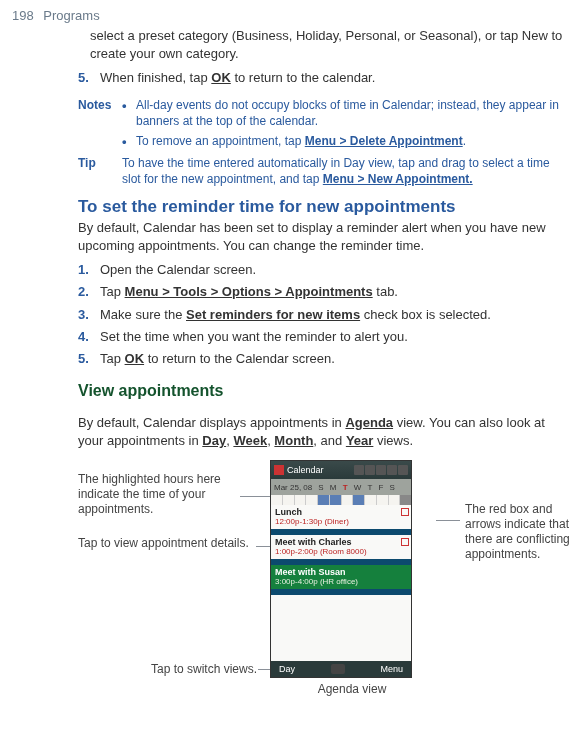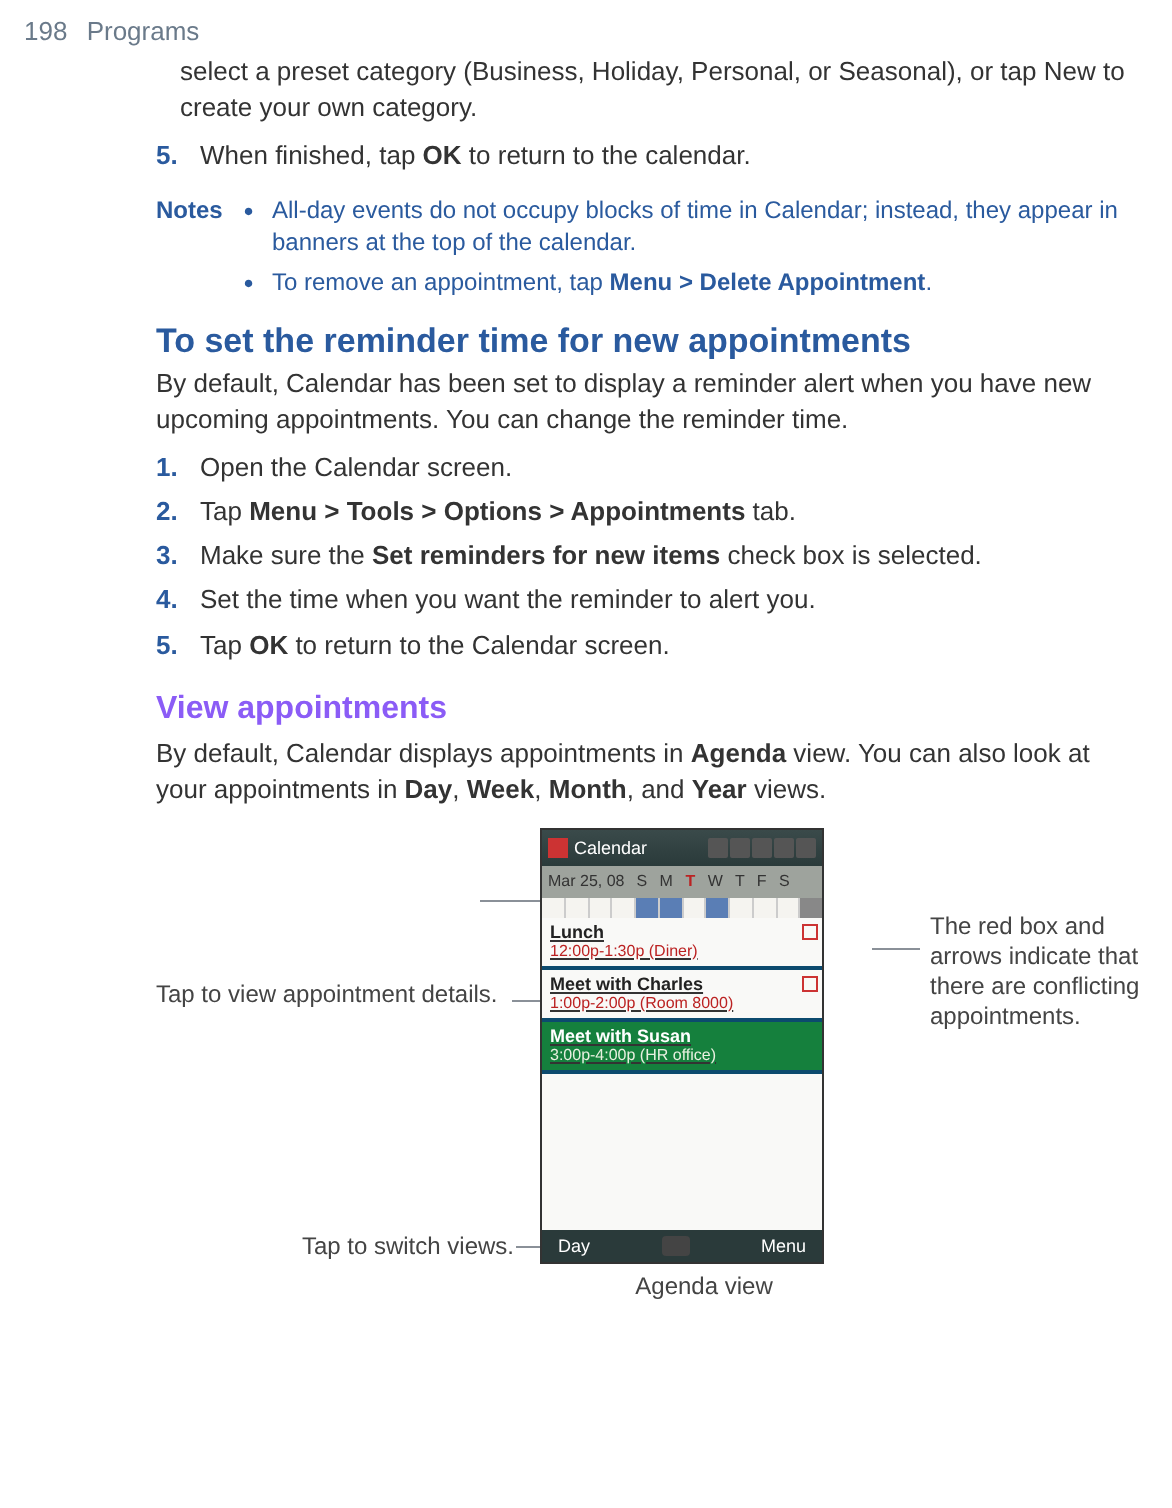--- a/index.html
+++ b/index.html
@@ -53,30 +53,30 @@
     .tip-text { color: #2a5a9e; flex: 1; font-size: 12px; }
     .section-sub {
       color: #2a5a9e;
       font-weight: bold;
       font-size: 17px;
       margin-top: 10px;
       margin-bottom: 2px;
       margin-left: -12px;
     }
     .section-h2 {
-      color: #8b5cf6;
+      color: #14532d;
       font-weight: bold;
       font-size: 16px;
       margin-top: 14px;
-      margin-bottom: 4px;
+      margin-bottom: 14px;
       margin-left: -12px;
     }
     .body-para { line-height: 1.38; margin-bottom: 6px; margin-left: -12px; }
     .body-para-indent { line-height: 1.38; margin-bottom: 6px; }
-    strong { font-weight: bold; }
+    strong { font-weight: bold; text-decoration: underline; }
     
     
     .screenshot-area {
       position: relative;
       margin-top: 10px;
       height: 240px;
     }
     .annotation {
       position: absolute;
       font-size: 12px;
@@ -133,23 +133,22 @@
     .hoursbar-seg {
       flex: 1;
       border-right: 1px solid #ccc;
       background: #f5f4f0;
     }
     .hoursbar-seg.busy { background: #5a7eb5; }
     .hoursbar-seg:last-child { border-right: none; background: #888; }
     .appt-list { }
     .appt-item {
       padding: 2px 4px 3px 4px;
-      border-bottom: 2px solid #0c4a6e;
+      border-bottom: 6px solid #0c4a6e;
       position: relative;
-      text-decoration: underline;
     }
     .appt-title { font-size: 9px; font-weight: bold; color: #222; }
     .appt-time { font-size: 8px; color: #b22; }
     .appt-item.selected {
       background: #15803d;
     }
     .appt-item.selected .appt-title { color: #fff; }
     .appt-item.selected .appt-time { color: #e8f0e0; }
     .conflict-marker {
       position: absolute;
@@ -214,20 +213,26 @@
       <span class="bullet">•</span>
       <span class="note-text">All-day events do not occupy blocks of time in Calendar; instead, they appear in banners at the top of the calendar.</span>
     </div>
     <div class="note-line">
       <span class="note-label"></span>
       <span class="bullet">•</span>
       <span class="note-text">
         <span>To remove an appointment, tap </span><strong>Menu &gt; Delete Appointment</strong><span>.</span>
       </span>
     </div>
+    <div class="note-line">
+      <span class="note-label">Tip</span>
+      <span class="tip-text">
+        <span>To have the time entered automatically in Day view, tap and drag to select a time slot for the new appointment, and tap </span><strong>Menu &gt; New Appointment.</strong>
+      </span>
+    </div>
   </div>
 
   <div class="section-sub">To set the reminder time for new appointments</div>
   <p class="body-para">By default, Calendar has been set to display a reminder alert when you have new upcoming appointments. You can change the reminder time.</p>
 
   <div class="step-list">
     <div class="step-item">
       <span class="step-num">1.</span>
       <span class="step-text">Open the Calendar screen.</span>
     </div>
@@ -254,20 +259,21 @@
       </span>
     </div>
   </div>
 
   <div class="section-h2">View appointments</div>
   <p class="body-para">
     <span>By default, Calendar displays appointments in </span><strong>Agenda</strong><span> view. You can also look at your appointments in </span><strong>Day</strong><span>, </span><strong>Week</strong><span>, </span><strong>Month</strong><span>, and </span><strong>Year</strong><span> views.</span>
   </p>
 
   <div class="screenshot-area">
+    <div class="annotation ann-left-1">The highlighted hours here indicate the time of your appointments.</div>
     <div class="annotation ann-left-2">Tap to view appointment details.</div>
     <div class="annotation ann-right-1">The red box and arrows indicate that there are conflicting appointments.</div>
     <div class="annotation ann-bottom">Tap to switch views.</div>
     <div class="annotation caption">Agenda view</div>
 
     <div class="conn conn-h1"></div>
     <div class="conn conn-h2"></div>
     <div class="conn conn-r1"></div>
     <div class="conn conn-b1"></div>
 

